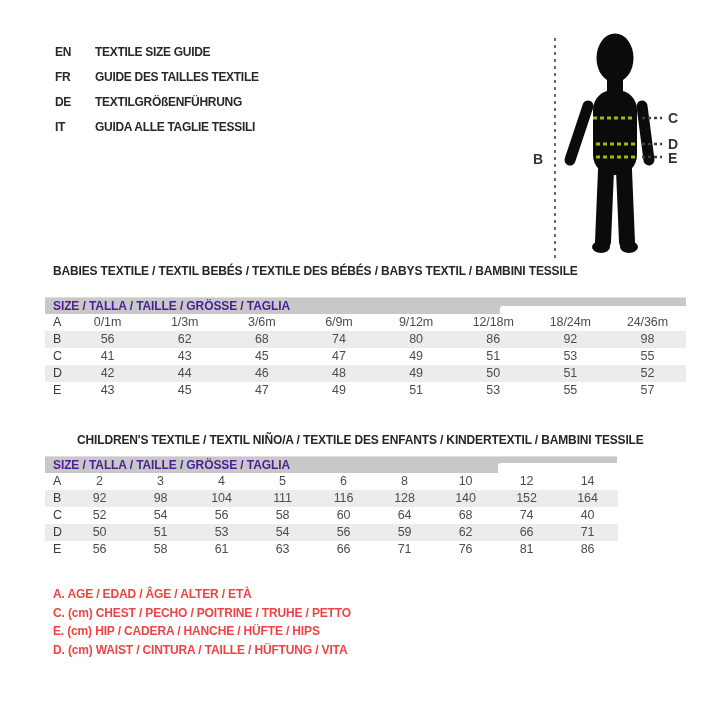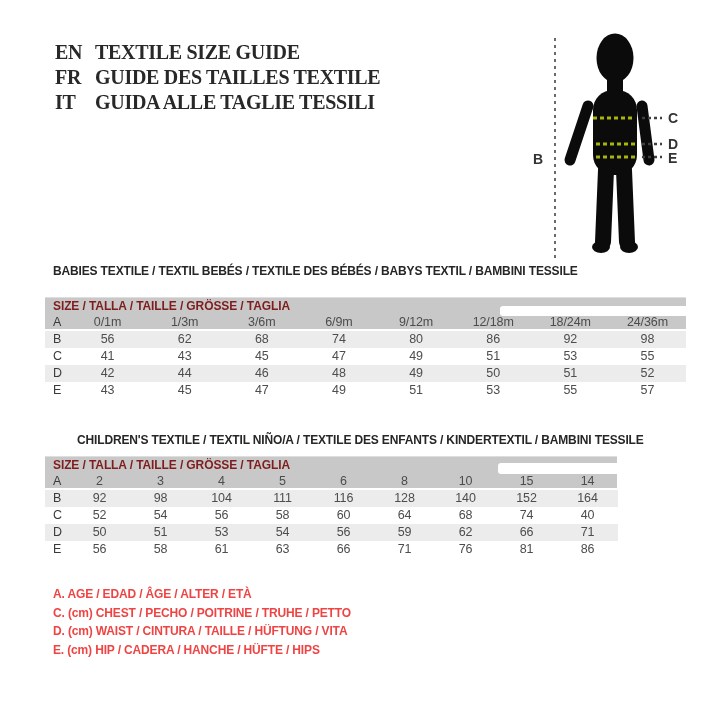--- a/index.html
+++ b/index.html
@@ -6,31 +6,31 @@
   html,body { width:720px; height:720px; }
   body {
     position:relative;
     background:#ffffff;
     font-family:"Liberation Sans", sans-serif;
     color:#2d2d2d;
     overflow:hidden;
   }
   
   .languages { position:absolute; left:55px; top:40px; }
-  .lang-row { display:flex; font-weight:bold; font-size:20px; line-height:25px; letter-spacing:-0.3px; color:#282828;font-family:Liberation Serif, serif; }
+  .lang-row { display:flex; font-weight:bold; font-size:12px; line-height:25px; letter-spacing:-0.3px; color:#282828; }
   .lang-code { width:40px; }
   
   .figure-wrap { position:absolute; left:530px; top:30px; width:175px; height:230px; }
   
   .section-title { position:absolute; left:53px; font-weight:bold; font-size:12px; letter-spacing:-0.15px; color:#262626; white-space:nowrap; }
   #babies-title { top:264px; }
   #children-title { top:433px;margin-left:24px; }
   
-  .size-bar { position:absolute; left:45px; height:32px; background:#c8c8c8; border-top:1px solid #dedede;
-              font-weight:bold; font-size:12px; line-height:16px; padding-left:8px; color:#7f1d1d; letter-spacing:-0.1px; }
+  .size-bar { position:absolute; left:45px; height:17px; background:#c8c8c8; border-top:1px solid #dedede;
+              font-weight:bold; font-size:12px; line-height:16px; padding-left:8px; color:#4c1d95; letter-spacing:-0.1px; }
   #babies-bar { top:297px; width:641px; }
   #children-bar { top:456px; width:572px; }
   
   table.size-table { position:absolute; left:45px; border-collapse:collapse; table-layout:fixed; }
   #babies-table { top:314px; width:641px; }
   #children-table { top:473px; width:573px; }
   .size-table td { height:17px; font-size:12.5px; line-height:17px; text-align:center; color:#4d4d4d; letter-spacing:-0.1px; }
   .size-table td.rowlabel { text-align:left; padding-left:8px; color:#3a3a3a; }
   .size-table tr.stripe { background:#ececec; }
   col.lab { width:24px; }
@@ -46,20 +46,24 @@
 <body>
 
 <div class="languages">
   <div class="lang-row">
     <span class="lang-code">EN</span>
     <span class="lang-text">TEXTILE SIZE GUIDE</span>
   </div>
   <div class="lang-row">
     <span class="lang-code">FR</span>
     <span class="lang-text">GUIDE DES TAILLES TEXTILE</span>
+  </div>
+  <div class="lang-row">
+    <span class="lang-code">DE</span>
+    <span class="lang-text">TEXTILGRÖßENFÜHRUNG</span>
   </div>
   <div class="lang-row">
     <span class="lang-code">IT</span>
     <span class="lang-text">GUIDA ALLE TAGLIE TESSILI</span>
   </div>
 </div>
 
 <div class="figure-wrap">
   <svg width="175" height="230" viewBox="0 0 175 230">
 
@@ -186,21 +190,21 @@
   <tbody>
     <tr>
       <td class="rowlabel">A</td>
       <td>2</td>
       <td>3</td>
       <td>4</td>
       <td>5</td>
       <td>6</td>
       <td>8</td>
       <td>10</td>
-      <td>15</td>
+      <td>12</td>
       <td>14</td>
     </tr>
     <tr class="stripe">
       <td class="rowlabel">B</td>
       <td>92</td>
       <td>98</td>
       <td>104</td>
       <td>111</td>
       <td>116</td>
       <td>128</td>
@@ -244,15 +248,15 @@
       <td>81</td>
       <td>86</td>
     </tr>
   </tbody>
 </table>
 <div class="white-overlay" id="overlay-children"></div>
 
 <div class="legend">
   <div class="legend-line">A. AGE / EDAD / ÂGE / ALTER / ETÀ</div>
   <div class="legend-line">C. (cm) CHEST / PECHO / POITRINE / TRUHE / PETTO</div>
+  <div class="legend-line">E. (cm) HIP / CADERA / HANCHE / HÜFTE / HIPS</div>
   <div class="legend-line">D. (cm) WAIST / CINTURA / TAILLE / HÜFTUNG / VITA</div>
-  <div class="legend-line">E. (cm) HIP / CADERA / HANCHE / HÜFTE / HIPS</div>
 </div>
 
 </body></html>

